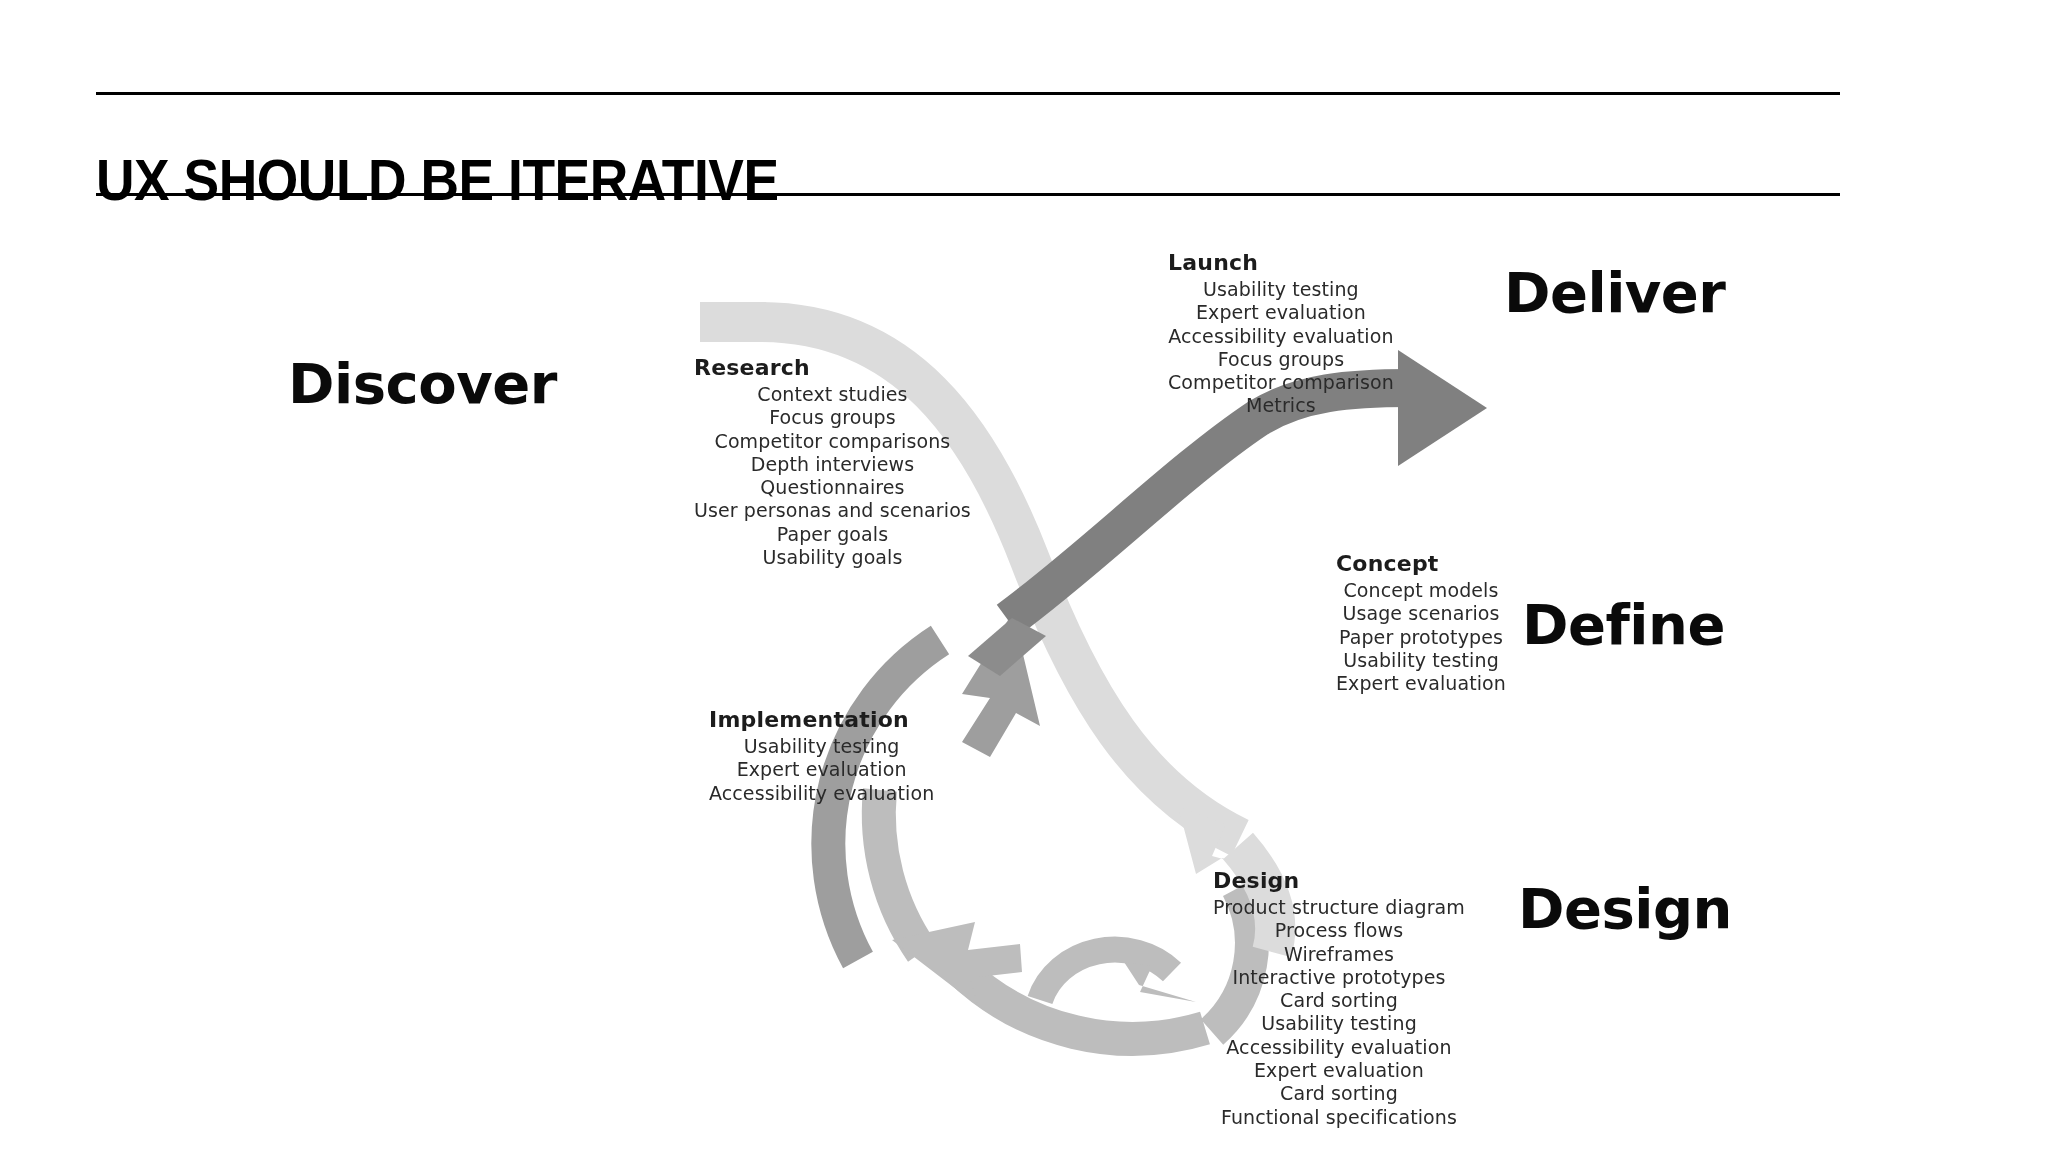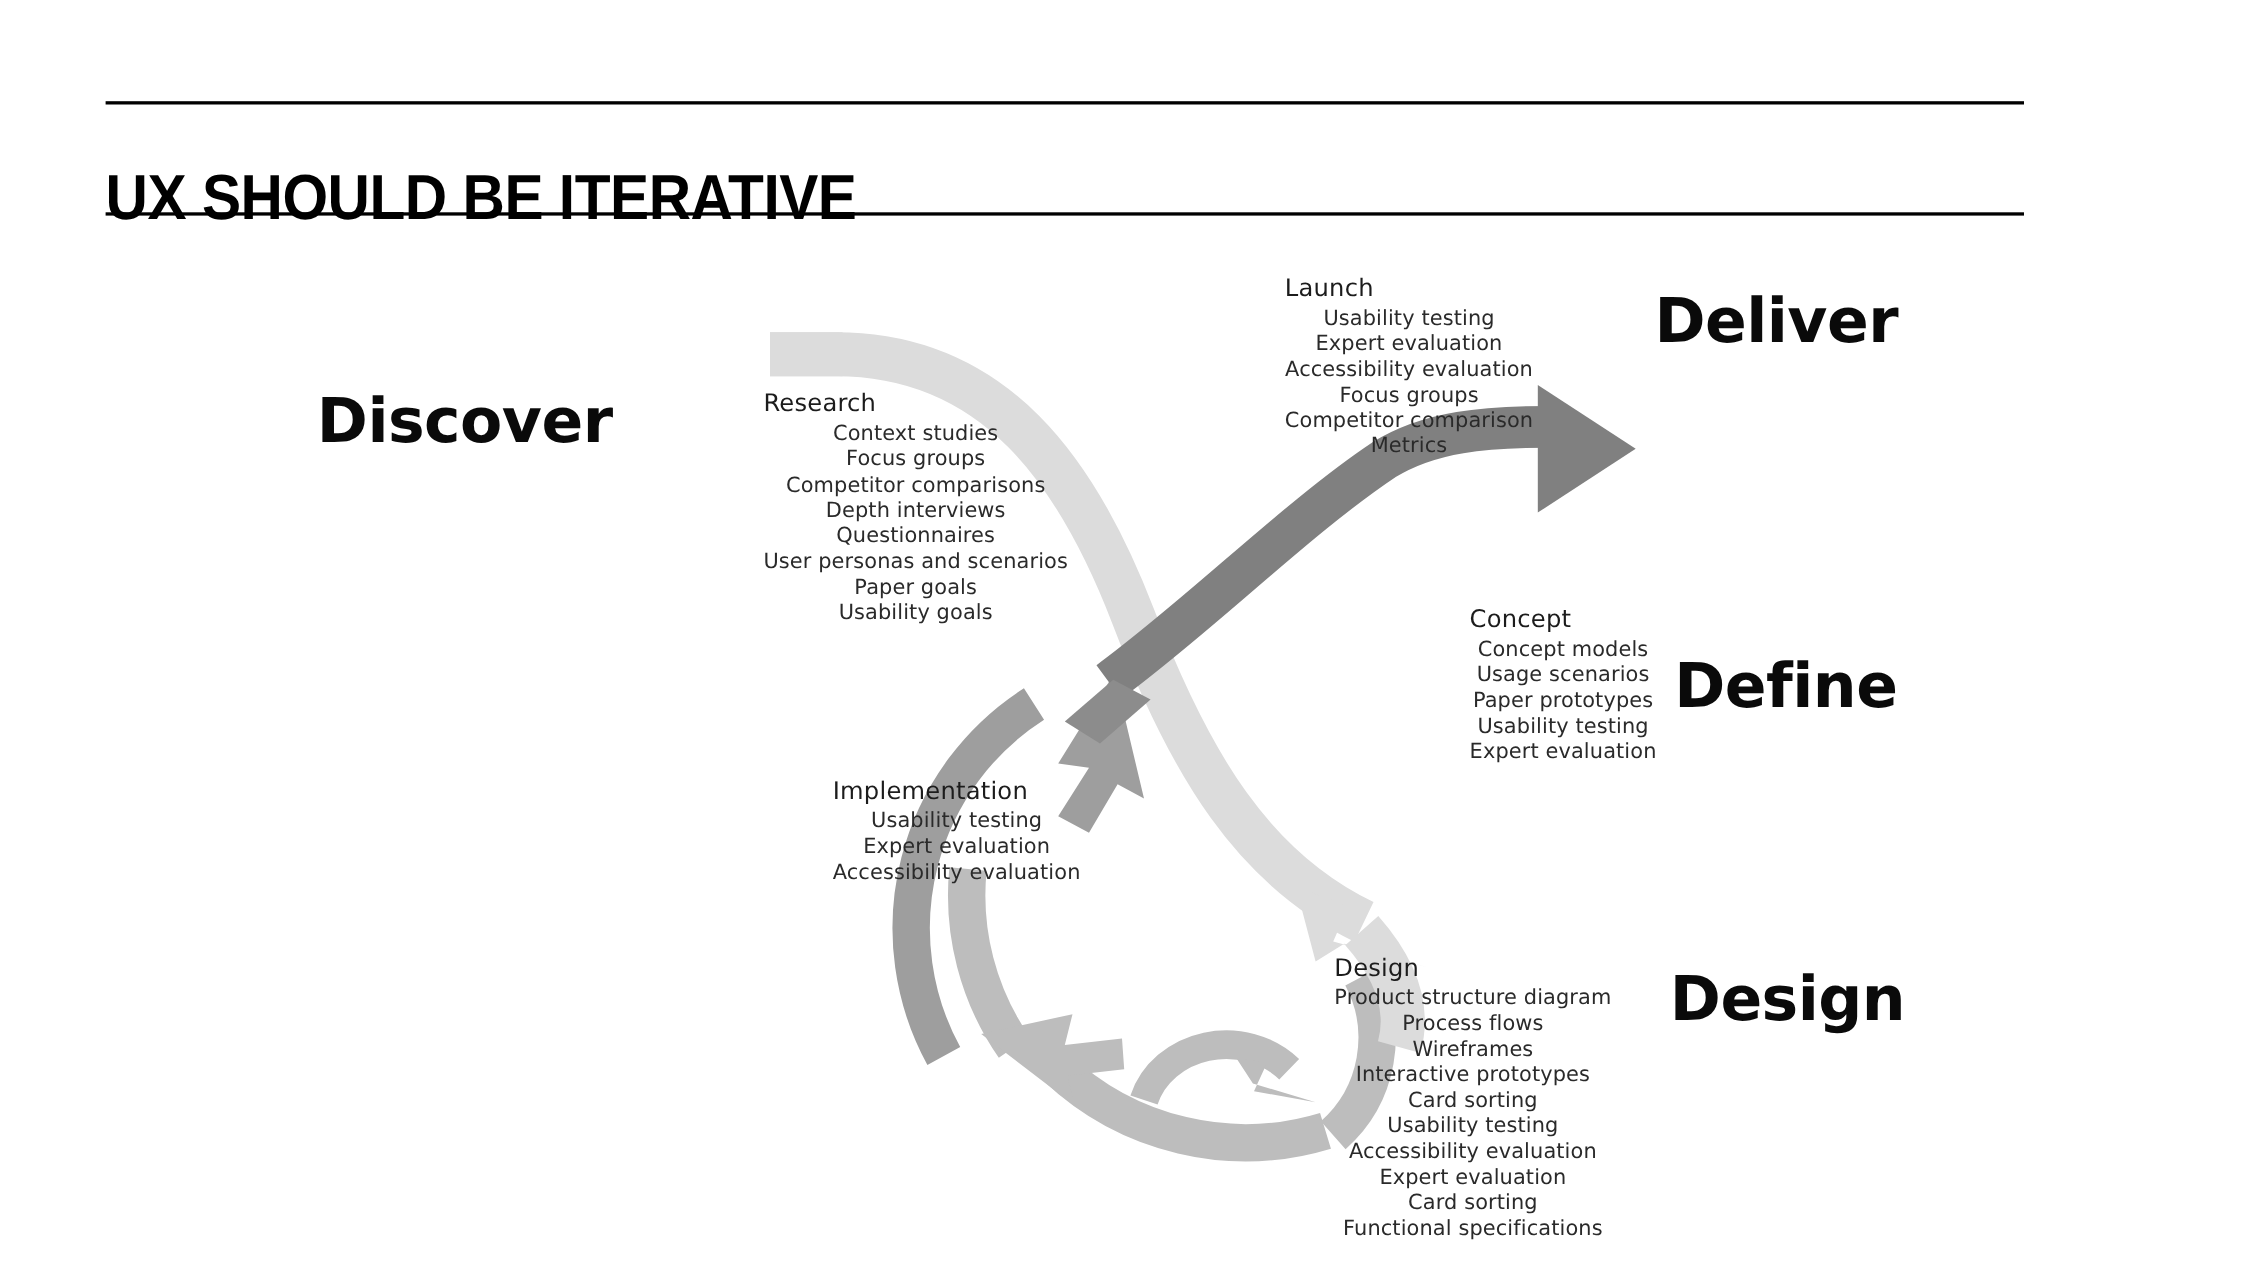--- a/index.html
+++ b/index.html
@@ -79,21 +79,21 @@
   }
 
   
   .note {
     position: absolute;
     font-family: "DejaVu Sans", sans-serif;
     color: #1c1c1c;
     white-space: nowrap;
   }
   .note .note-title {
-    font-weight: normal;
+    font-weight: bold;
     font-size: 22px;
     line-height: 26px;
     letter-spacing: 0.2px;
     margin-bottom: 2px;
   }
   .note ul {
     list-style: none;
     margin: 0;
     padding: 0;
   }
@@ -101,21 +101,21 @@
     font-size: 19px;
     line-height: 23.3px;
     letter-spacing: 0.1px;
     color: #2a2a2a;
     text-align: center;
   }
 
   .note-research       { left: 694px;  top: 355px; }
   .note-launch         { left: 1168px; top: 250px; }
   .note-concept        { left: 1336px; top: 551px; }
-  .note-implementation { left: 709px;  top: 707px; margin-left: 48px; }
+  .note-implementation { left: 709px;  top: 707px; }
   .note-design         { left: 1213px; top: 868px; }
 </style>
 </head>
 <body>
 
 <div class="slide">
 
   <div class="title-rule top"></div>
   <h1 class="slide-title">UX SHOULD BE ITERATIVE</h1>
   <div class="title-rule bottom"></div>

